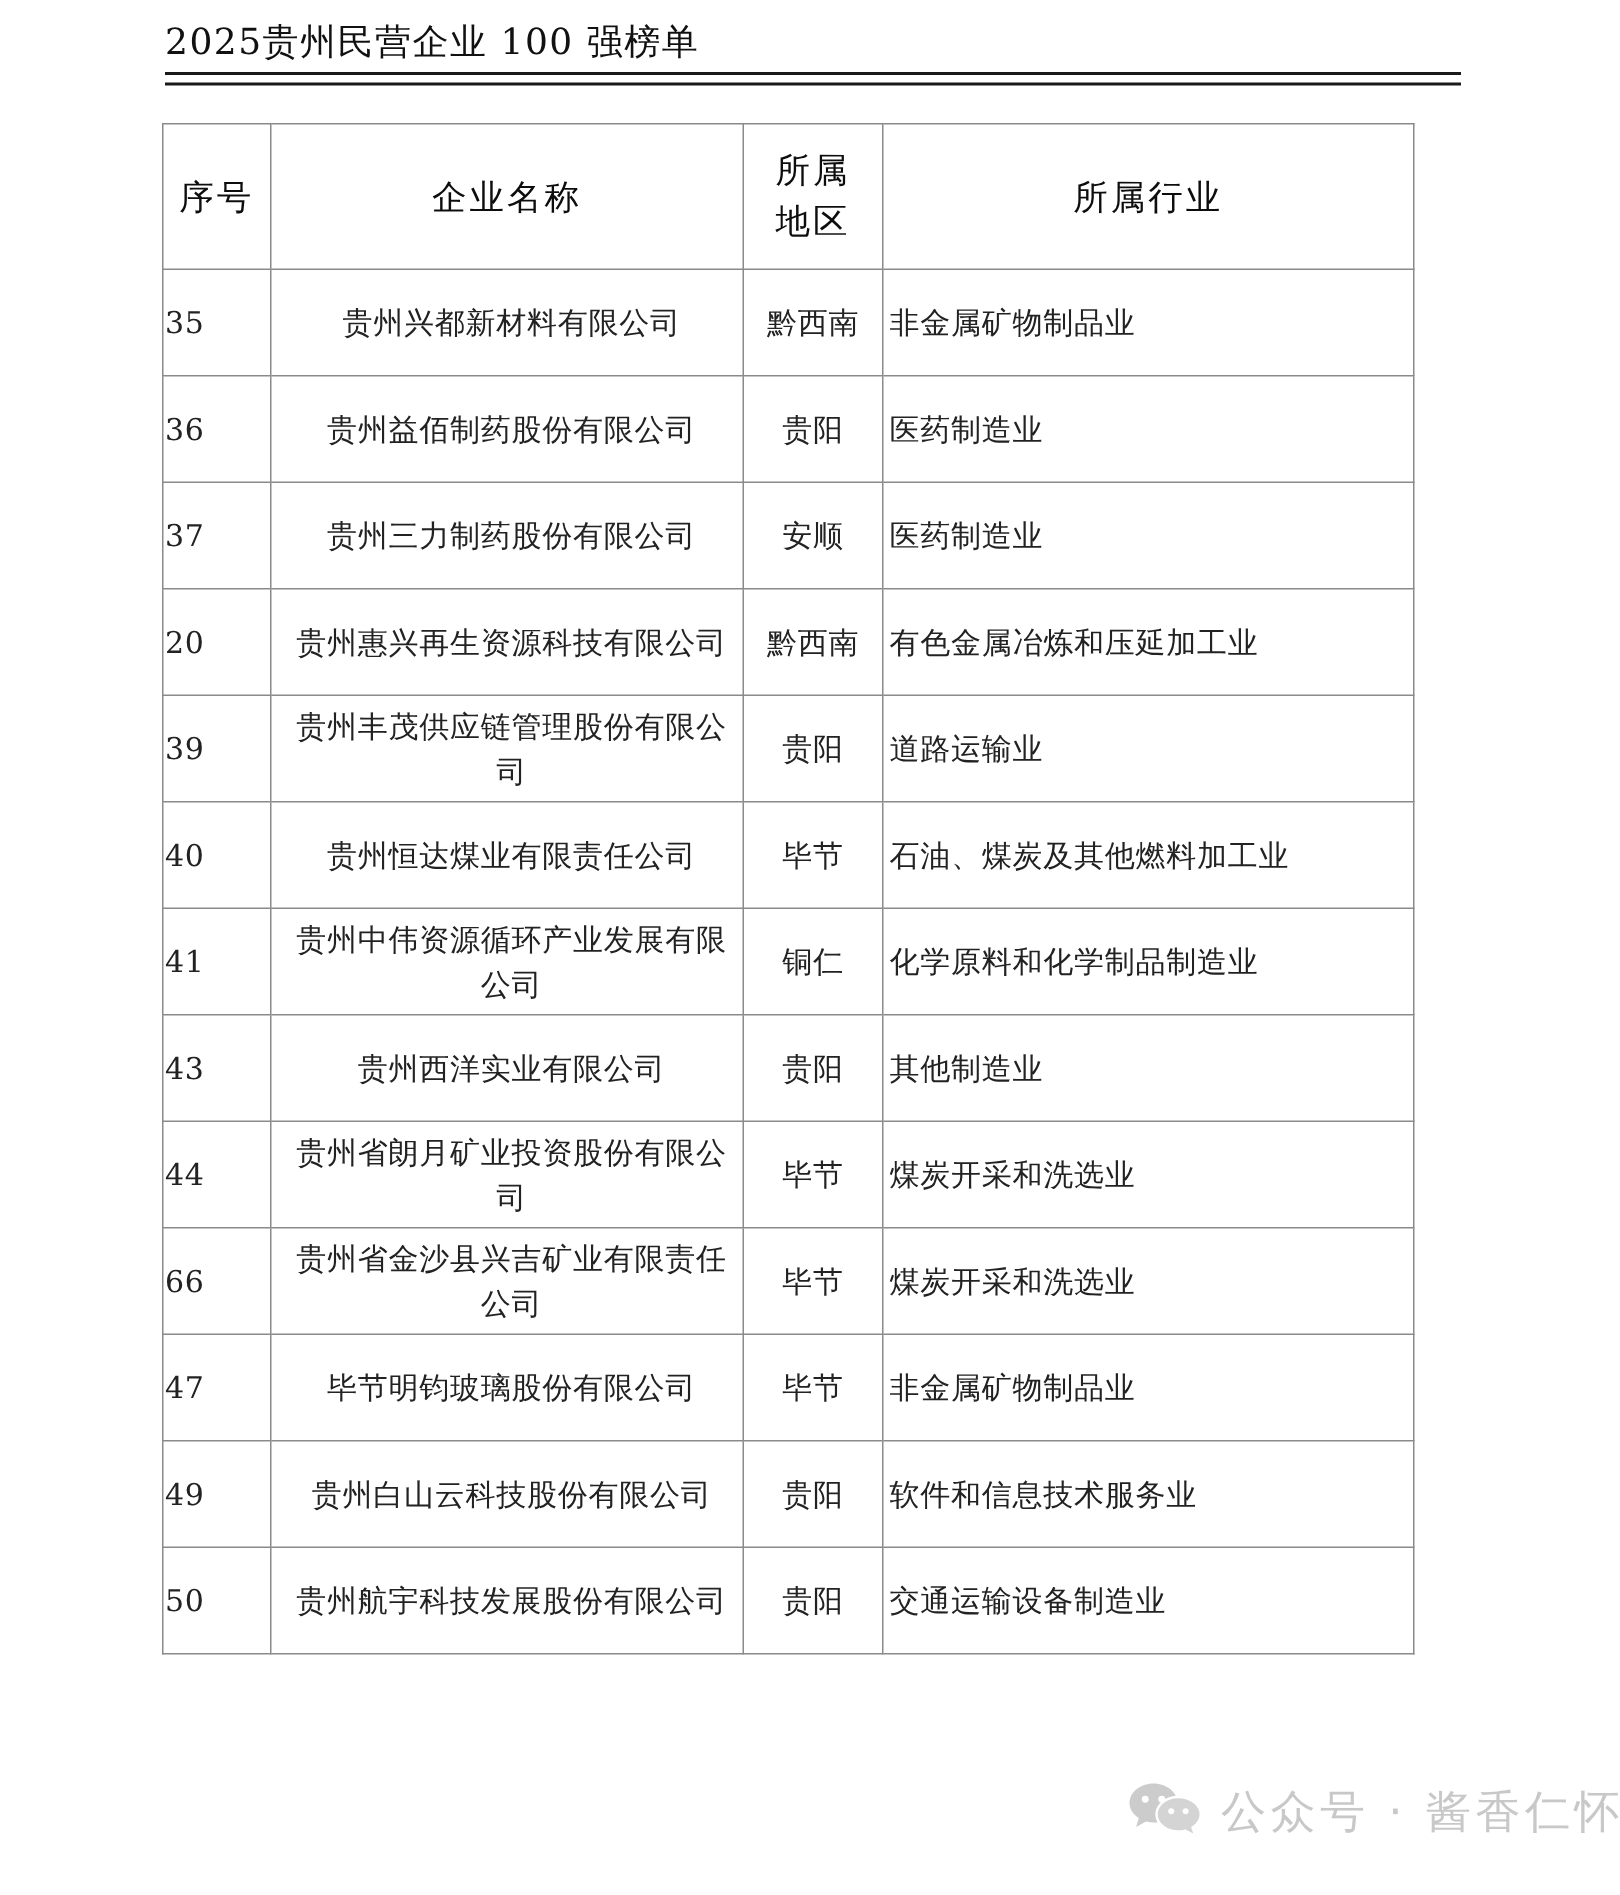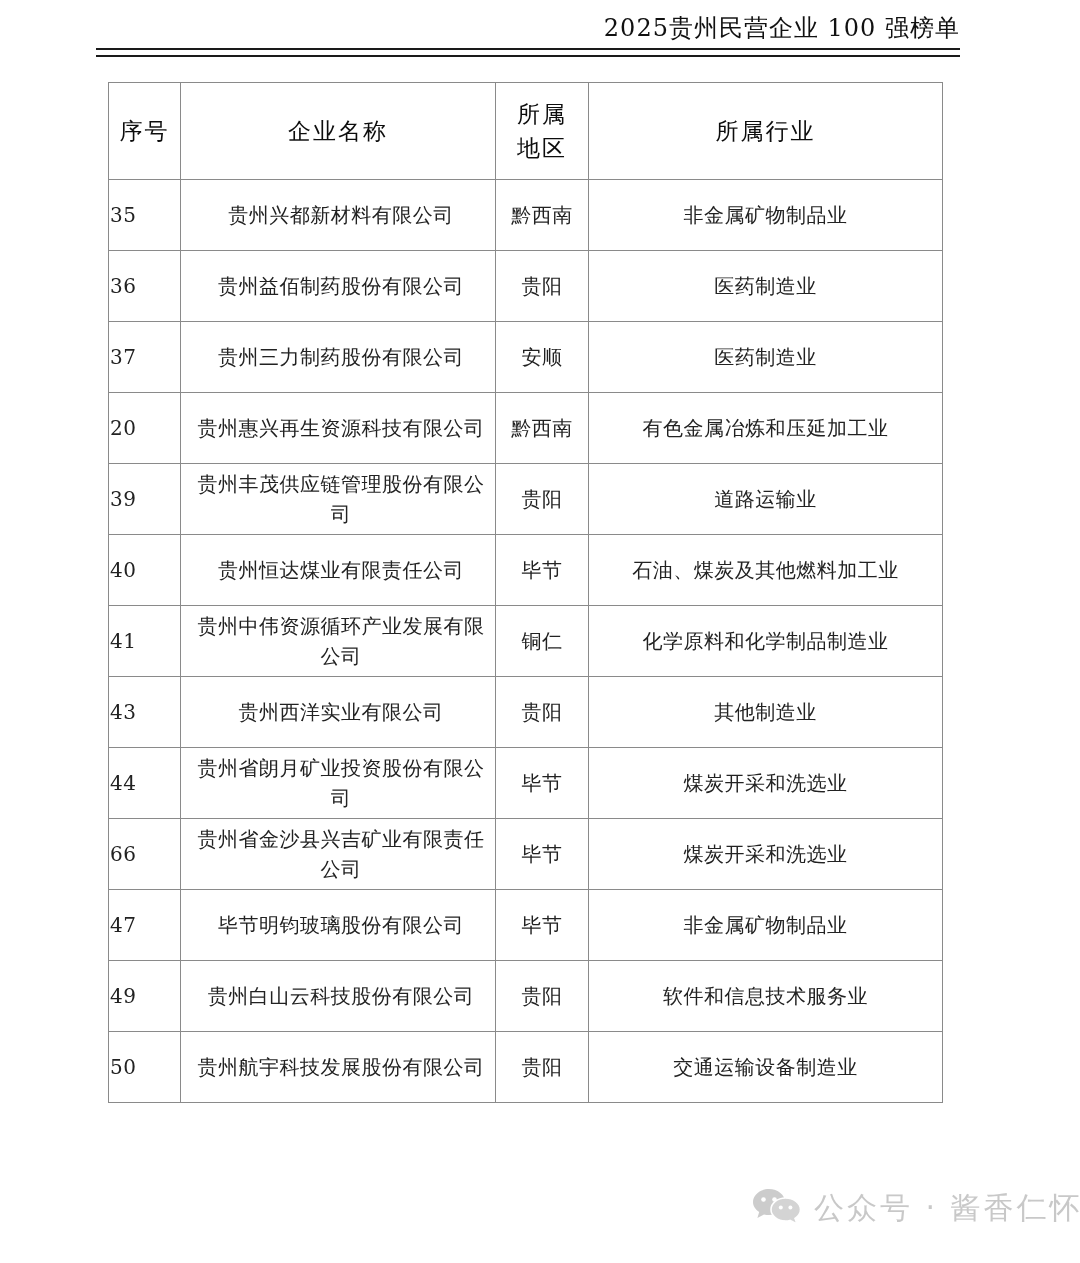--- a/index.html
+++ b/index.html
@@ -12,24 +12,23 @@
     height: 1263px;
     position: relative;
     overflow: hidden;
     font-family: "DejaVu Serif", "Liberation Serif", serif;
     color: #1a1a1a;
   }
 
   
   #title-block {
     position: absolute;
-    left: 96px;
+    left: 110px;
     top: 12px;
     width: 864px;
-    text-align: right;
   }
   #page-title {
     font-family: "DejaVu Serif", "Liberation Serif", serif;
     font-size: 24px;
     letter-spacing: 1px;
     line-height: 32px;
     color: #111111;
     white-space: nowrap;
     padding-bottom: 2px;
   }
@@ -96,21 +95,21 @@
     padding: 4px 6px 4px 12px;
     line-height: 30px;
     font-family: "DejaVu Serif", "Liberation Serif", serif;
   }
   td.cell-region {
     text-align: center;
     font-family: Liberation Mono, monospace;
     letter-spacing: 1px;
   }
   td.cell-industry {
-    text-align: center;
+    text-align: left;
     font-family: "DejaVu Serif", "Liberation Serif", serif;
     letter-spacing: 0.5px;
     padding: 0 4px;
   }
   
   tr.tall td { height: 78px; }
 
   
   #watermark {
     position: absolute;

